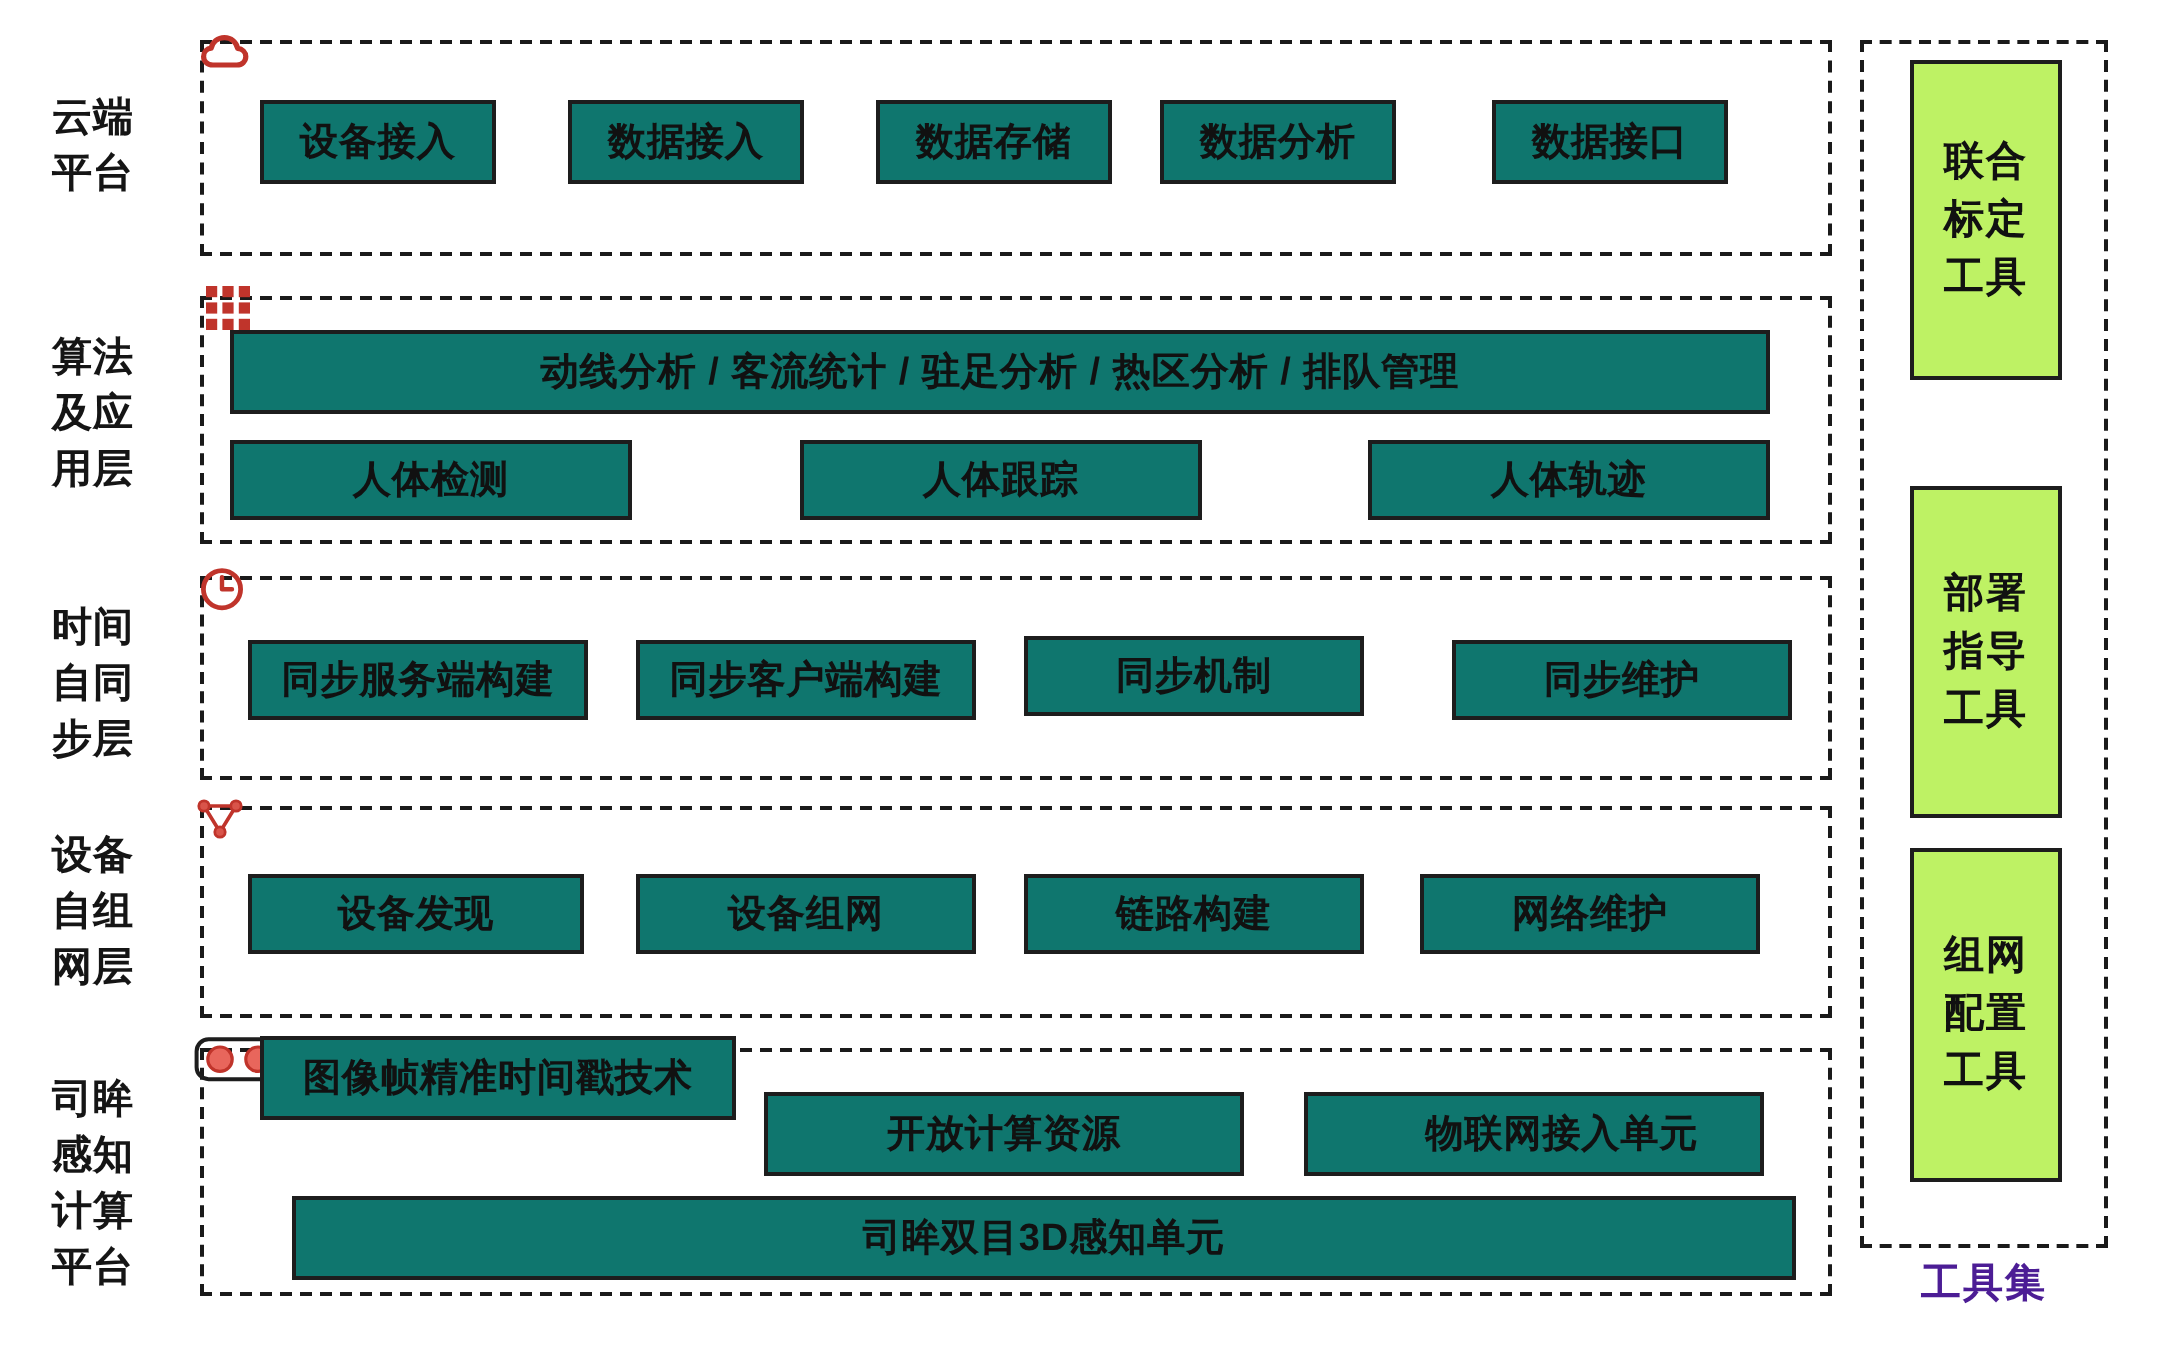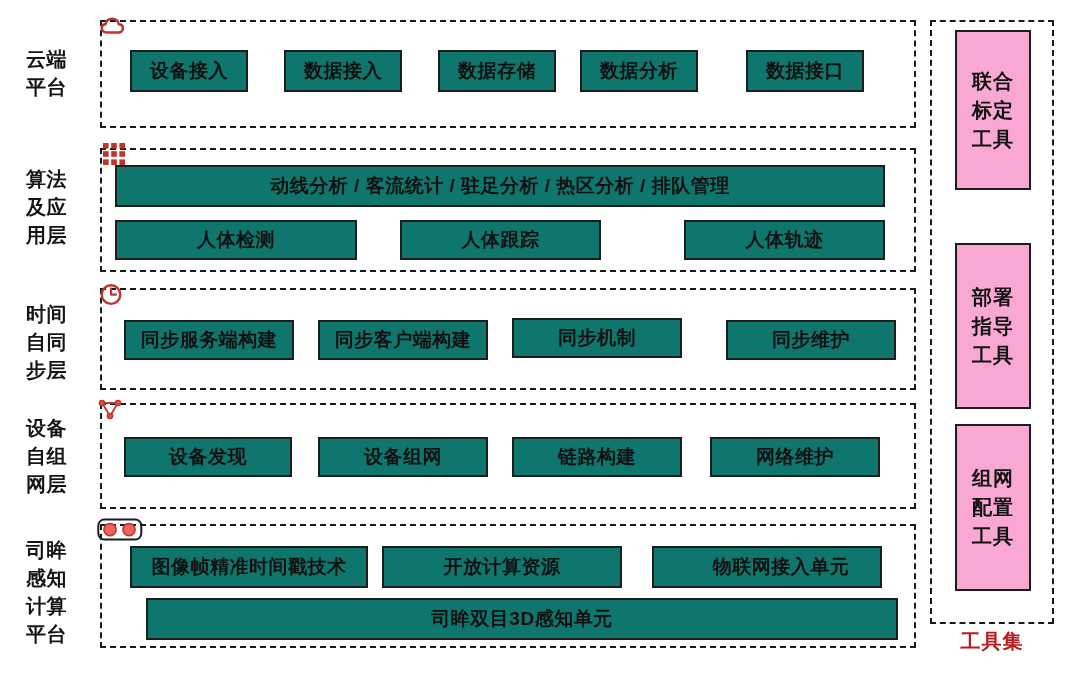--- a/index.html
+++ b/index.html
@@ -60,37 +60,37 @@
 
   
   .toolset-box {
     position: absolute;
     border: 2px dashed #1a1a1a;
     background: #ffffff;
   }
   .tool-cell {
     position: absolute;
     border: 2px solid #1d1d1d;
-    background: #f9a8d4;
+    background: #bef264;
     display: flex;
     flex-direction: column;
     align-items: center;
     justify-content: center;
     font-size: 20px;
     font-weight: 700;
     color: #111111;
     line-height: 1.45;
     letter-spacing: 1px;
   }
   .tool-cell span { display: block; white-space: nowrap; }
   .toolset-caption {
     position: absolute;
     font-size: 20px;
     font-weight: 700;
-    color: #b91c1c;
+    color: #4c1d95;
     letter-spacing: 1px;
     white-space: nowrap;
     text-align: center;
   }
 </style>
 </head>
 <body>
 
 <div id="root">
 
@@ -123,21 +123,21 @@
       <rect x="18.4" y="2" width="5.6" height="5.6"></rect>
       <rect x="2" y="10.2" width="5.6" height="5.6"></rect>
       <rect x="10.2" y="10.2" width="5.6" height="5.6"></rect>
       <rect x="18.4" y="10.2" width="5.6" height="5.6"></rect>
       <rect x="2" y="18.4" width="5.6" height="5.6"></rect>
       <rect x="10.2" y="18.4" width="5.6" height="5.6"></rect>
       <rect x="18.4" y="18.4" width="5.6" height="5.6"></rect>
     </g>
   </svg>
   <div class="cell wide" style="left:115px; top:165px; width:770px; height:42px;">动线分析 / 客流统计 / 驻足分析 / 热区分析 / 排队管理</div>
-  <div class="cell" style="left:115px; top:220px; width:242px; height:40px;">人体检测</div>
+  <div class="cell" style="left:115px; top:220px; width:201px; height:40px;">人体检测</div>
   <div class="cell" style="left:400px; top:220px; width:201px; height:40px;">人体跟踪</div>
   <div class="cell" style="left:684px; top:220px; width:201px; height:40px;">人体轨迹</div>
 
   <div class="layer-label" style="top:290px; height:104px;">
     <span>时间</span>
     <span>自同</span>
     <span>步层</span>
   </div>
   <div class="layer-box" style="left:100px; top:288px; width:816px; height:102px;"></div>
   <svg class="layer-icon" style="left:98px; top:281px;" viewBox="0 0 26 26">
@@ -171,21 +171,21 @@
     <span>感知</span>
     <span>计算</span>
     <span>平台</span>
   </div>
   <div class="layer-box" style="left:100px; top:524px; width:816px; height:124px;"></div>
   <svg class="layer-icon" style="left:97px; top:517px; width:46px; height:26px;" viewBox="0 0 46 26">
     <rect x="1.3" y="2.6" width="43" height="20" rx="6" ry="6" fill="none" stroke="#1d1d1d" stroke-width="2"></rect>
     <circle cx="13" cy="12.6" r="6.1" fill="#e8665c" stroke="#c0342b" stroke-width="1.6"></circle>
     <circle cx="32" cy="12.6" r="6.1" fill="#e8665c" stroke="#c0342b" stroke-width="1.6"></circle>
   </svg>
-  <div class="cell" style="left:130px; top:546px; width:238px; height:42px;">图像帧精准时间戳技术</div>
+  <div class="cell" style="left:130px; top:518px; width:238px; height:42px;">图像帧精准时间戳技术</div>
   <div class="cell" style="left:382px; top:546px; width:240px; height:42px;">开放计算资源</div>
   <div class="cell" style="left:652px; top:546px; width:230px; height:42px;padding-left:28px;">物联网接入单元</div>
   <div class="cell wide" style="left:146px; top:598px; width:752px; height:42px;">司眸双目3D感知单元</div>
 
   <div class="toolset-box" style="left:930px; top:20px; width:124px; height:604px;"></div>
   <div class="tool-cell" style="left:955px; top:30px; width:76px; height:160px;">
     <span>联合</span>
     <span>标定</span>
     <span>工具</span>
   </div>

